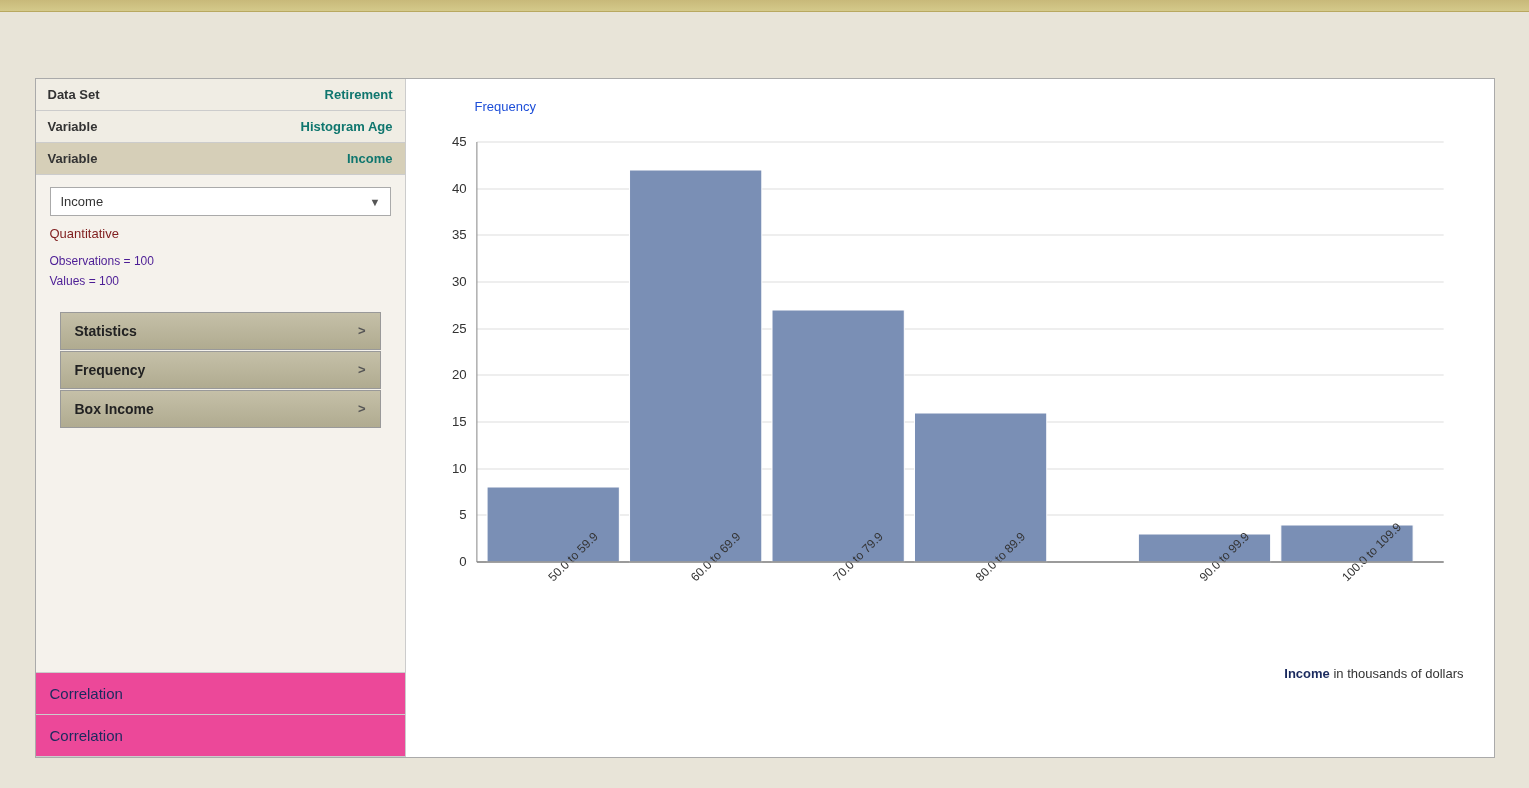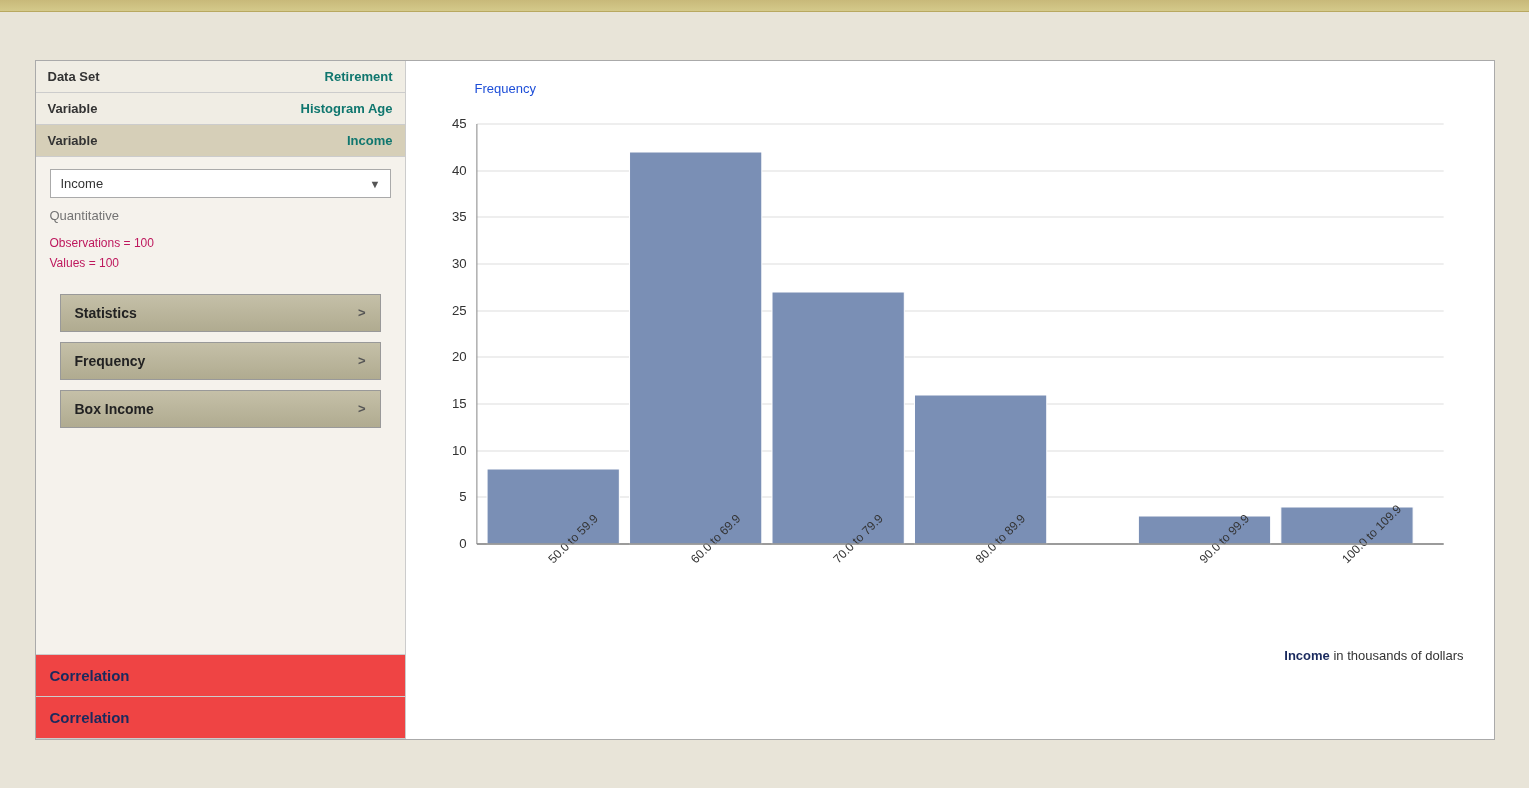--- a/index.html
+++ b/index.html
@@ -13,21 +13,21 @@
       overflow: hidden;
     }
     .top-bar {
       height: 12px;
       background: linear-gradient(to bottom, #c8b97a, #d4c98a);
       border-bottom: 1px solid #b8a860;
     }
     .main-container {
       flex: 1;
       display: flex;
-      align-items: center;
+      align-items: flex-end;
       justify-content: center;
       padding: 30px 20px;
     }
     .panel {
       display: flex;
       border: 1px solid #aaa;
       background: #f5f2ec;
       width: 1460px;
       min-height: 680px;
     }
@@ -92,33 +92,33 @@
       position: absolute;
       right: 10px;
       top: 50%;
       transform: translateY(-50%);
       pointer-events: none;
       color: #555;
       font-size: 11px;
     }
     .type-label {
       font-size: 13px;
-      color: #737373;
+      color: #7f1d1d;
       margin-bottom: 10px;
     }
     .stats-block {
       font-size: 12px;
-      color: #be185d;
+      color: #4c1d95;
       line-height: 1.7;
       margin-bottom: 20px;
     }
     .btn-group {
       display: flex;
       flex-direction: column;
-      gap: 10px;
+      gap: 1px;
       padding: 0 10px;
     }
     .stat-btn {
       display: flex;
       align-items: center;
       background: linear-gradient(to bottom, #c5c0a8, #b0ab90);
       border: 1px solid #999;
       padding: 10px 14px;
       cursor: pointer;
       font-size: 14px;
@@ -130,25 +130,25 @@
       font-size: 13px;
       color: #555;
     }
     .sidebar-footer {
       border-top: 1px solid #ccc;
       display: flex;
       flex-direction: column;
     }
     .footer-row {
       padding: 12px 14px;
-      font-weight: bold;
+      font-weight: normal;
       color: #1a2a5e;
       font-size: 15px;
       border-bottom: 1px solid #ccc;
-      background: #ef4444;
+      background: #ec4899;
       cursor: pointer;
     }
     
     .chart-area {
       flex: 1;
       padding: 20px 30px 20px 20px;
       position: relative;
       background: white;
     }
     .chart-title {

